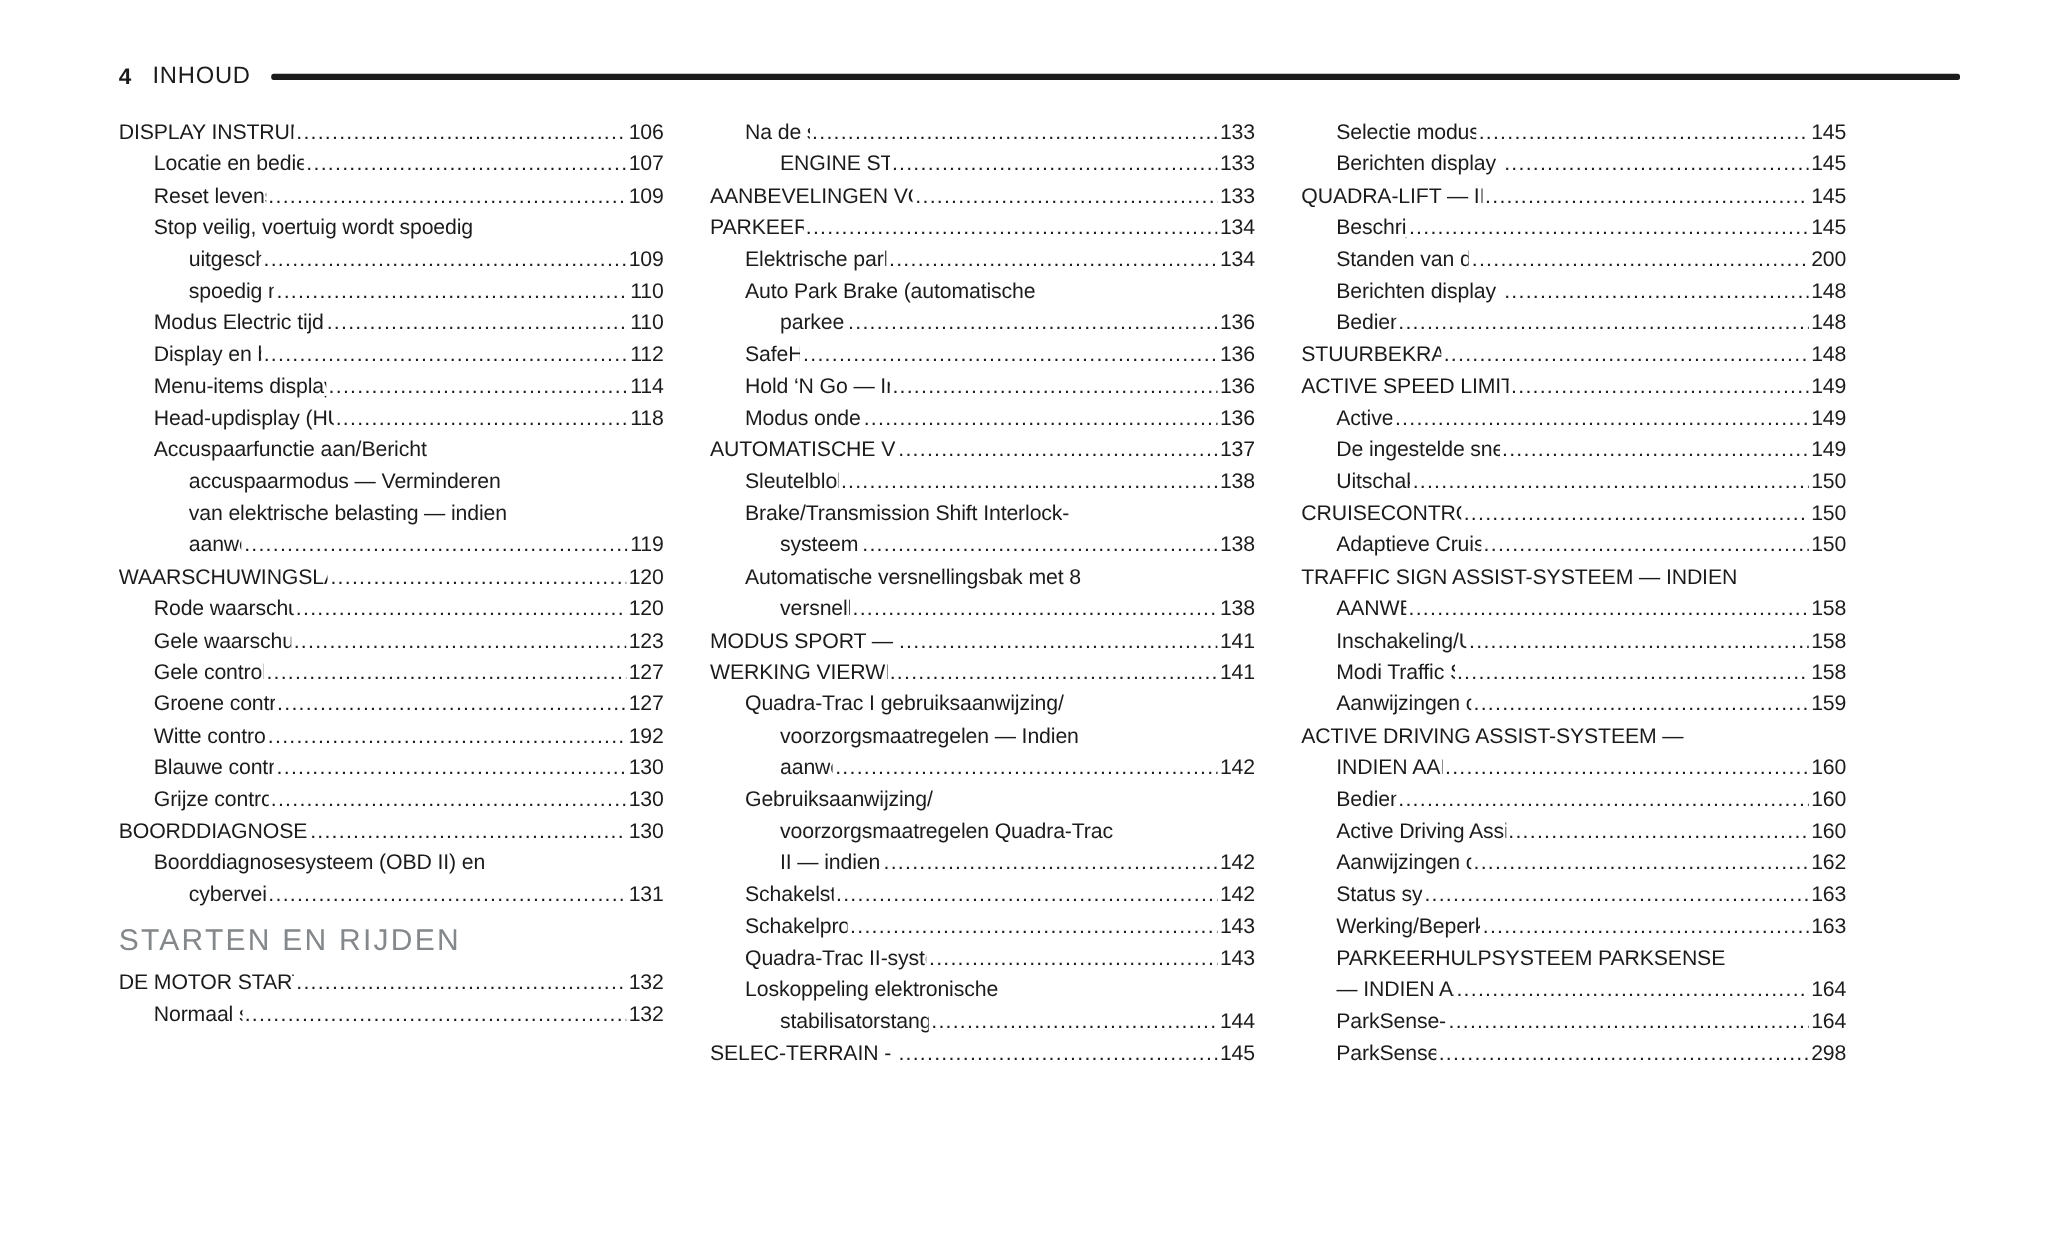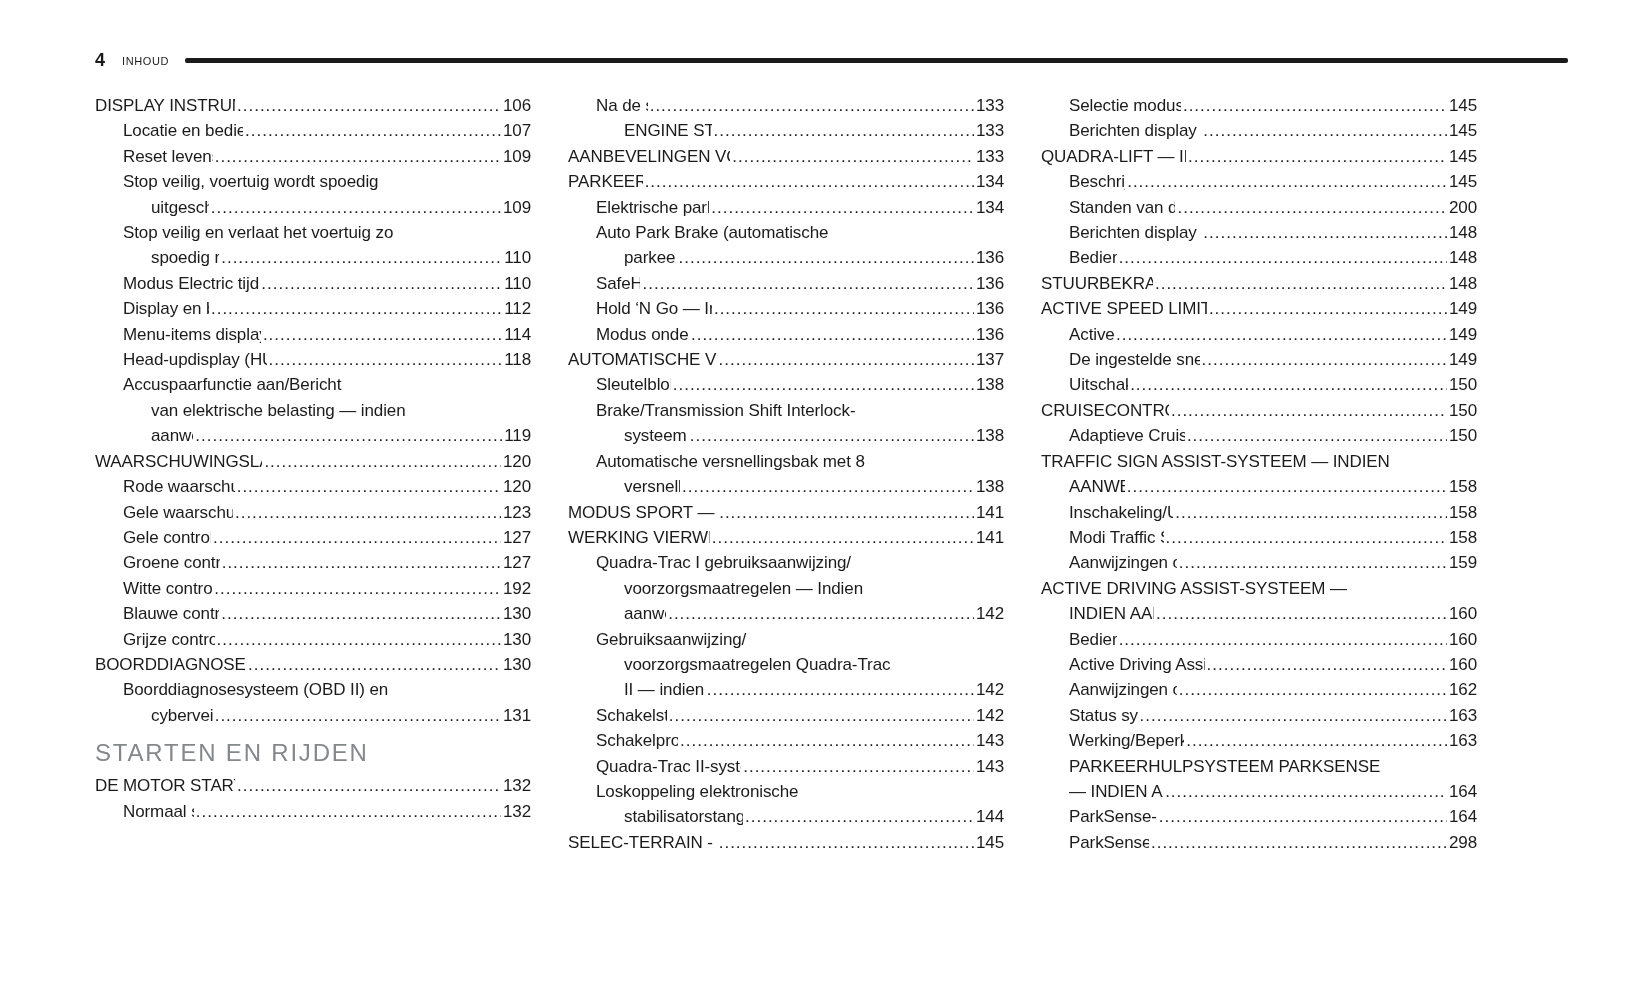--- a/index.html
+++ b/index.html
@@ -16,21 +16,21 @@
   }
   .header {
     position: absolute;
     left: 95px;
     right: 82px;
     top: 50px;
     display: flex;
     align-items: center;
   }
   .pagenum { font-size: 18px; font-weight: bold; }
-  .headtitle { font-size: 11px; letter-spacing: 0.6px; margin-left: 17px; }
+  .headtitle { font-size: 19px; letter-spacing: 0.6px; margin-left: 17px; }
   .rule {
     flex: 1;
     height: 5px;
     background: var(--rule-color, #1b1b1b);
     margin-left: 16px;
     border-radius: 2px;
   }
   .columns {
     position: absolute;
     left: 95px;
@@ -104,21 +104,20 @@
         </div>
         <div class="entry l2">
           <div class="line">Stop veilig, voertuig wordt spoedig</div>
           <div class="line cont last">
             <span class="txt">uitgeschakeld</span>
             <span class="dots"></span>
             <span class="pg">109</span>
           </div>
         </div>
         <div class="entry l2">
-          <div class="line">Stop veilig en verlaat het voertuig zo</div>
           <div class="line cont last">
             <span class="txt">spoedig mogelijk</span>
             <span class="dots"></span>
             <span class="pg">110</span>
           </div>
         </div>
         <div class="entry l2">
           <div class="line last">
             <span class="txt">Modus Electric tijdelijk niet beschikbaar</span>
             <span class="dots"></span>
@@ -141,20 +140,21 @@
         </div>
         <div class="entry l2">
           <div class="line last">
             <span class="txt">Head-updisplay (HUD) — Indien aanwezig</span>
             <span class="dots"></span>
             <span class="pg">118</span>
           </div>
         </div>
         <div class="entry l2">
           <div class="line">Accuspaarfunctie aan/Bericht</div>
+          <div class="line cont">accuspaarmodus — Verminderen</div>
           <div class="line cont">van elektrische belasting — indien</div>
           <div class="line cont last">
             <span class="txt">aanwezig</span>
             <span class="dots"></span>
             <span class="pg">119</span>
           </div>
         </div>
         <div class="entry l1">
           <div class="line last">
             <span class="txt">WAARSCHUWINGSLAMPJES EN MELDINGEN</span>

